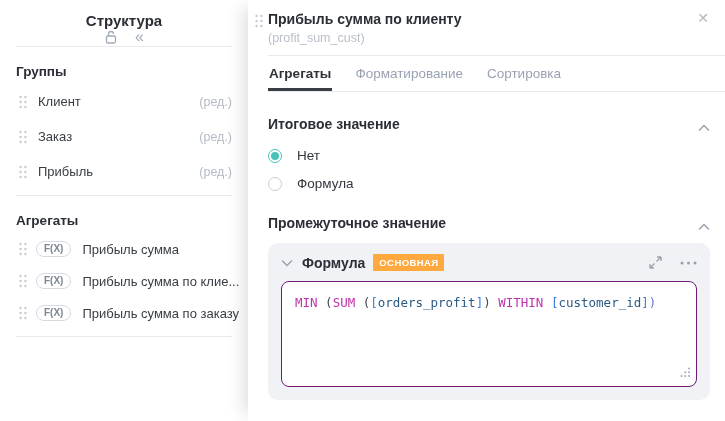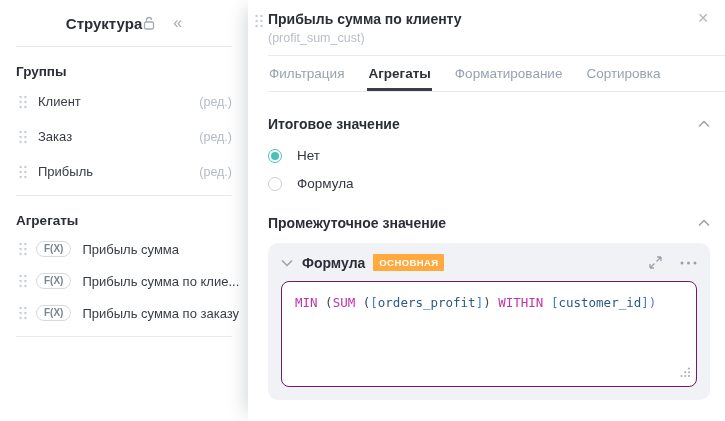--- a/index.html
+++ b/index.html
@@ -1,21 +1,21 @@
 <!DOCTYPE html>
 <html style="--accent: #49c1b8; --badge: #ffa93e; --tab-underline: #3a3d45; --kw: #c032ad; --paren: #3f4650; --bracket: #3c7ce0; --field: #2b5a84; --paren-end: #5e78de;"><head>
 <meta charset="utf-8">
 <style>
   * { margin:0; padding:0; box-sizing:border-box; }
   body { font-family:"Liberation Sans", sans-serif; background:#fff; }
   .app { position:relative; width:725px; height:421px; background:#fff; overflow:hidden; }
 
   
   .sidebar { position:absolute; left:0; top:0; width:248px; height:421px; background:#fff; padding:12px 16px 0; }
-  .sb-header { display:flex; align-items:center; justify-content:center; height:22px; }
+  .sb-header { display:flex; align-items:center; justify-content:space-between; height:22px;flex-direction:column; }
   .sb-title { font-size:15px; font-weight:700; color:#2b2e36; }
   .sb-icons { display:flex; align-items:center; gap:17px; color:#a4abb8; }
   .collapse-glyph { font-size:16px; color:#a4abb8; line-height:1; cursor:pointer; }
   .divider { border-top:1px solid #e8eaee; }
   .d1 { margin-top:12px; }
   .sb-section { font-size:13.5px; font-weight:700; color:#2b2e36; margin-top:17px; }
   .sb-list { margin-top:5px; }
   .sb-item { display:flex; align-items:center; height:35px; cursor:pointer; }
   .agg .sb-item { height:32px; }
   .drag { display:inline-flex; margin-left:3px; flex:none; }
@@ -31,21 +31,21 @@
   .panel-drag { position:absolute; left:7px; top:14px; }
   .panel-head { padding:11px 20px 0; }
   .panel-title { font-size:14px; font-weight:700; color:#2b2e36; }
   .panel-subtitle { font-size:12.5px; color:#b8bfc9; margin-top:4px; }
   .close { position:absolute; right:16px; top:11px; color:#b2b8c2; font-size:14px; cursor:pointer; line-height:1; }
   .head-divider { border-top:1px solid #e8eaee; margin:10px 0 0 20px; }
   .tabs { display:flex; gap:22px; margin-left:20px; border-bottom:1px solid #e8eaee; }
   .tab { font-size:13.5px; color:#99a2b1; padding:10px 1px 7px; border-bottom:3px solid transparent; cursor:pointer; }
   .tab.active { color:#2e3138; font-weight:700; border-bottom-color:var(--tab-underline,#3a3d45); }
   .content { padding:0 15px 0 20px; }
-  .section-head { display:flex; align-items:center; justify-content:space-between; margin-top:24px; }
+  .section-head { display:flex; align-items:flex-end; justify-content:space-between; margin-top:24px; }
   .section-title { font-size:14px; font-weight:700; color:#2b2e36; }
   .chev { color:#9aa1ad; display:inline-flex; cursor:pointer; }
   .radio-row { display:flex; align-items:center; gap:15px; margin-top:13px; font-size:13.5px; color:#33373e; cursor:pointer; }
   .radio-row.first { margin-top:16px; }
   .radio { width:14px; height:14px; border:1.5px solid #c9ced6; border-radius:50%; position:relative; flex:none; }
   .radio.checked { border-color:var(--accent,#49c1b8); }
   .radio.checked::after { content:""; position:absolute; inset:2px; border-radius:50%; background:var(--accent,#49c1b8); }
 
   .card { background:#f0f2f5; border-radius:10px; margin-top:12px; padding:11px 13px 13px; }
   .card-head { display:flex; align-items:center; }
@@ -206,21 +206,20 @@
     </span>
     <span class="close">✕</span>
 
     <div class="panel-head">
       <div class="panel-title">Прибыль сумма по клиенту</div>
       <div class="panel-subtitle">(profit_sum_cust)</div>
     </div>
     <div class="head-divider"></div>
 
     <div class="tabs">
-      <div class="tab">Фильтрация</div>
       <div class="tab active">Агрегаты</div>
       <div class="tab">Форматирование</div>
       <div class="tab">Сортировка</div>
     </div>
 
     <div class="content">
 
       <div class="section-head">
         <span class="section-title">Итоговое значение</span>
         <span class="chev">

